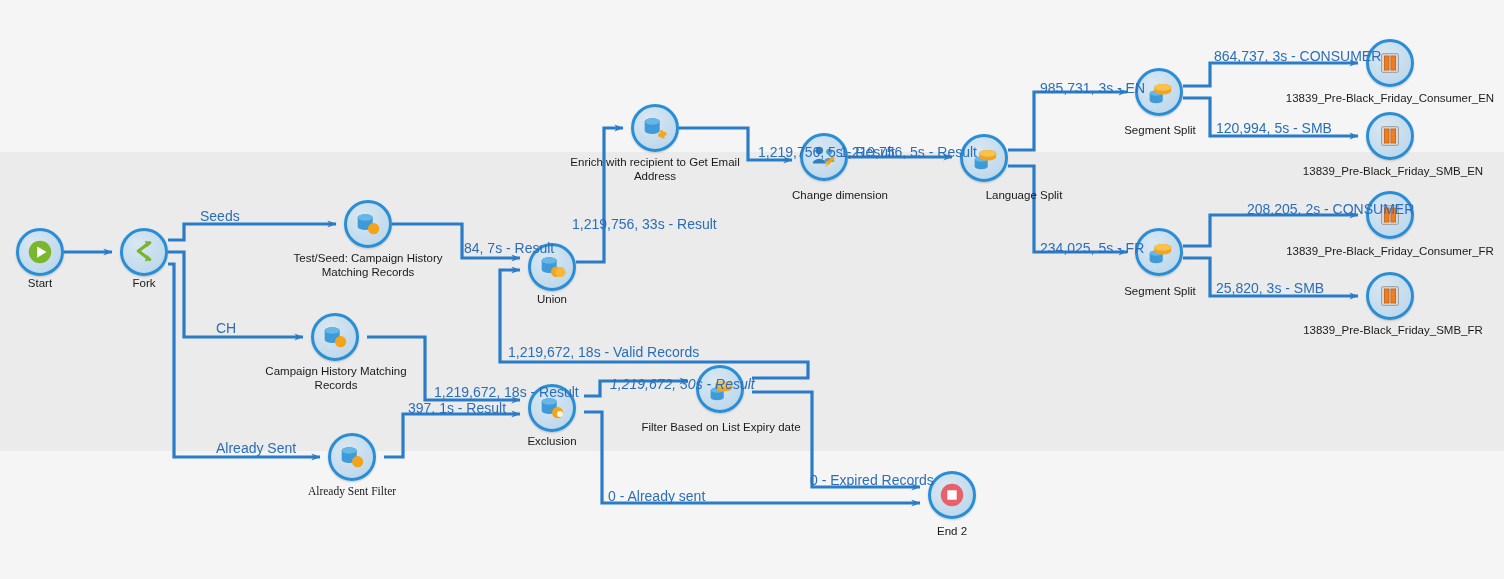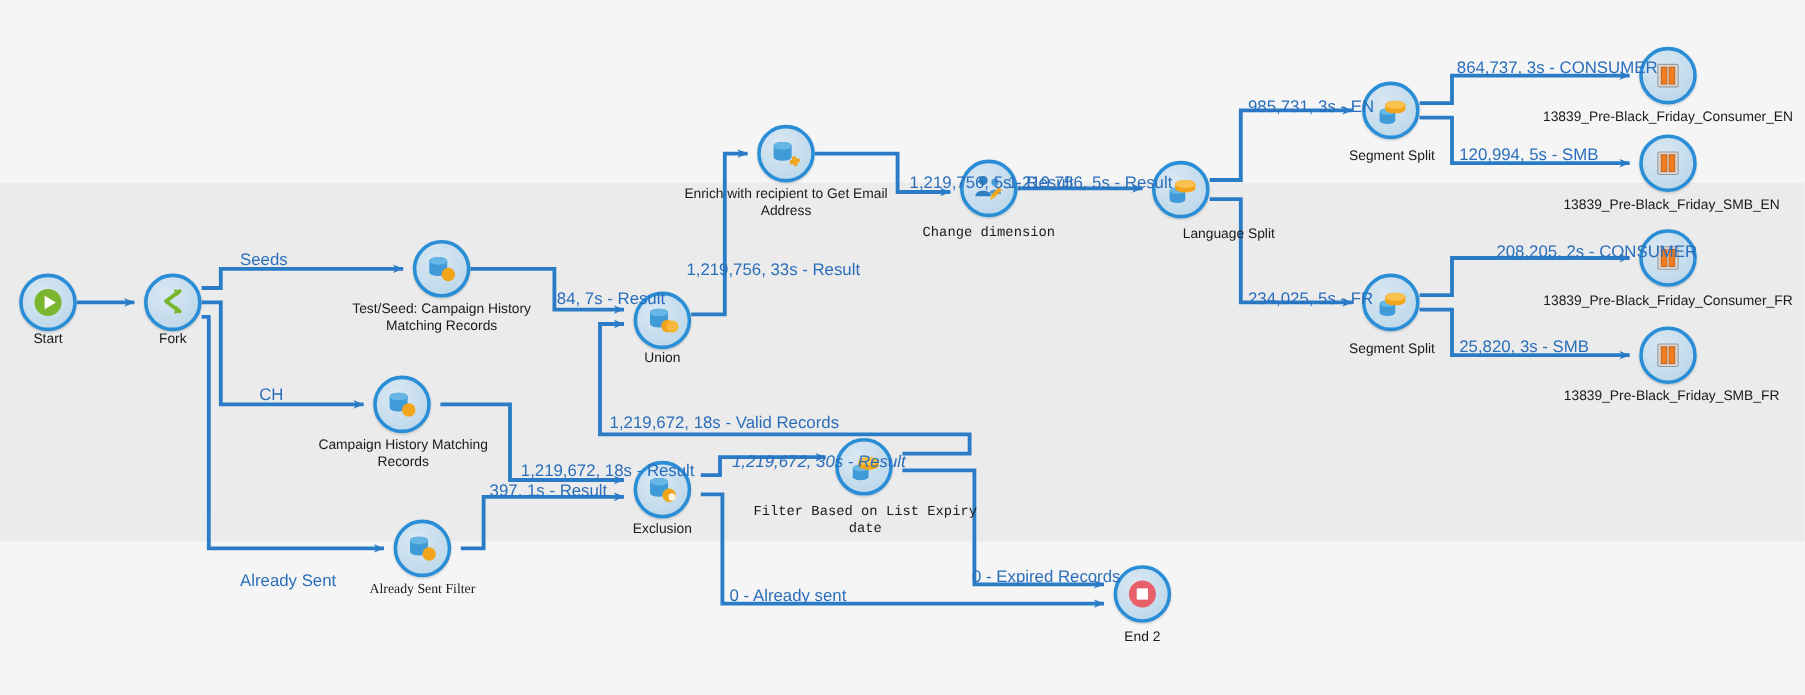--- a/index.html
+++ b/index.html
@@ -324,37 +324,37 @@
   <div id="node-labels">
       <div class="node-label" style="left: 0px; top: 276px; width: 80px;">Start</div>
       <div class="node-label" style="left: 104px; top: 276px; width: 80px;">Fork</div>
       <div class="node-label" style="left: 268px; top: 251px; width: 200px;">Test/Seed: Campaign History
 Matching Records</div>
       <div class="node-label" style="left: 236px; top: 364px; width: 200px;">Campaign History Matching
 Records</div>
       <div class="node-label" style="left: 272px; top: 484px; width: 160px; font-family: Liberation Serif, serif;">Already Sent Filter</div>
       <div class="node-label" style="left: 512px; top: 292px; width: 80px;">Union</div>
       <div class="node-label" style="left: 506px; top: 434px; width: 92px;">Exclusion</div>
-      <div class="node-label" style="left: 621px; top: 420px; width: 200px; font-family: Liberation Mono, monospace;">Filter Based on List Expiry date</div>
+      <div class="node-label" style="left: 621px; top: 420px; width: 200px;">Filter Based on List Expiry date</div>
       <div class="node-label" style="left: 555px; top: 155px; width: 200px;">Enrich with recipient to Get Email
 Address</div>
-      <div class="node-label" style="left: 764px; top: 188px; width: 120px; font-family: Liberation Mono, monospace;">Change dimension</div>
+      <div class="node-label" style="left: 780px; top: 188px; width: 120px;">Change dimension</div>
       <div class="node-label" style="left: 968px; top: 188px; width: 112px;">Language Split</div>
       <div class="node-label" style="left: 1104px; top: 123px; width: 112px;">Segment Split</div>
       <div class="node-label" style="left: 1104px; top: 284px; width: 112px;">Segment Split</div>
       <div class="node-label clip-right" style="left: 1276px; top: 91px; width: 228px;">13839_Pre-Black_Friday_Consumer_EN</div>
       <div class="node-label" style="left: 1300px; top: 164px; width: 186px;">13839_Pre-Black_Friday_SMB_EN</div>
       <div class="node-label clip-right" style="left: 1276px; top: 244px; width: 228px;">13839_Pre-Black_Friday_Consumer_FR</div>
       <div class="node-label" style="left: 1300px; top: 323px; width: 186px;">13839_Pre-Black_Friday_SMB_FR</div>
       <div class="node-label" style="left: 912px; top: 524px; width: 80px;">End 2</div>
     </div>
   <div id="link-labels">
       <div class="link-label" style="left: 200px; top: 210px; color: rgb(42, 110, 187);">Seeds</div>
       <div class="link-label" style="left: 216px; top: 322px; color: rgb(42, 110, 187);">CH</div>
-      <div class="link-label" style="left: 200px; top: 442px; color: rgb(42, 110, 187); margin-top: 35px;">Already Sent</div>
+      <div class="link-label" style="left: 216px; top: 442px; color: rgb(42, 110, 187);">Already Sent</div>
       <div class="link-label" style="left: 464px; top: 242px; color: rgb(42, 110, 187);">84, 7s - Result</div>
       <div class="link-label" style="left: 572px; top: 218px; color: rgb(42, 110, 187);">1,219,756, 33s - Result</div>
       <div class="link-label" style="left: 758px; top: 146px; color: rgb(42, 110, 187);">1,219,756, 5s - Result</div>
       <div class="link-label" style="left: 840px; top: 146px; color: rgb(42, 110, 187);">1,219,756, 5s - Result</div>
       <div class="link-label" style="left: 1040px; top: 82px; color: rgb(42, 110, 187);">985,731, 3s - EN</div>
       <div class="link-label" style="left: 1040px; top: 242px; color: rgb(42, 110, 187);">234,025, 5s - FR</div>
       <div class="link-label" style="left: 1214px; top: 50px; color: rgb(42, 110, 187);">864,737, 3s - CONSUMER</div>
       <div class="link-label" style="left: 1216px; top: 122px; color: rgb(42, 110, 187);">120,994, 5s - SMB</div>
       <div class="link-label" style="left: 1208px; top: 203px; color: rgb(42, 110, 187); margin-left: 39px;">208,205, 2s - CONSUMER</div>
       <div class="link-label" style="left: 1216px; top: 282px; color: rgb(42, 110, 187);">25,820, 3s - SMB</div>

